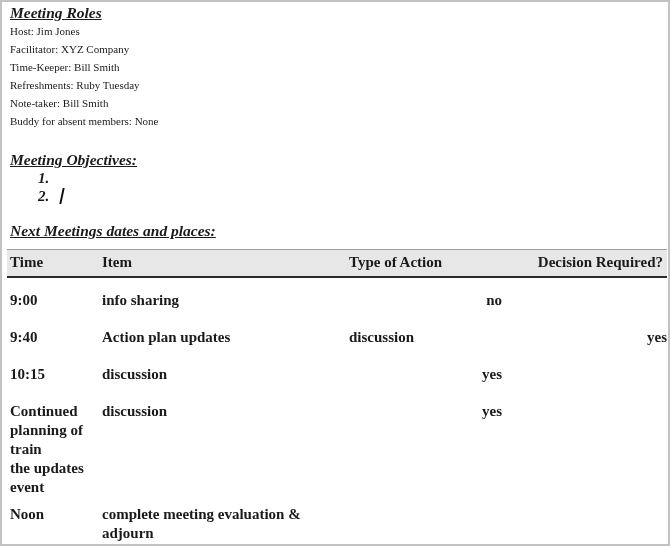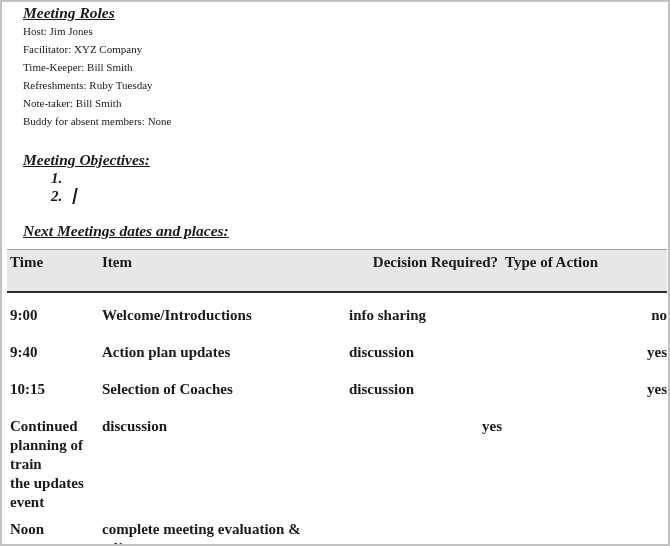--- a/index.html
+++ b/index.html
@@ -11,21 +11,21 @@
     overflow: hidden;
   }
   .page {
     width: 670px;
     height: 546px;
     border: 2px solid #c2c2c2;
     background: #ffffff;
     padding: 2px 5px 0 5px;
     overflow: hidden;
   }
-  .txt { margin-left: 16px; }
+  .txt { margin-left: 3px; }
   .heading {
     font-weight: bold;
     font-style: italic;
     font-size: 15.5px;
     line-height: 18px;
     text-decoration: underline;
     display: inline-block;
   }
   .role-line {
     font-size: 11px;
@@ -59,21 +59,21 @@
   }
   .trow {
     display: grid;
     grid-template-columns: 92px 247px 156px 1fr;
     align-items: start;
   }
   .thead {
     background: #e7e7e7;
     border-top: 1px solid #9e9e9e;
     border-bottom: 2px solid #2b2b2b;
-    padding: 3px 0 20px 0;
+    padding: 3px 0 5px 0;
     line-height: 18px;
   }
   .tbody-row {
     padding: 13px 0 5px 0;
     line-height: 19px;
   }
   .tbody-row.tight-bottom { padding-bottom: 0; }
   .tbody-row.tight-top { padding-top: 8px; }
   .cell { padding-left: 3px; }
   .cell-item { white-space: pre-line; max-width: 240px; }
@@ -108,41 +108,39 @@
 
   <div class="txt next-meetings">
     <span class="heading">Next Meetings dates and places:</span>
   </div>
 
 
   <div class="agenda-table">
     <div class="trow thead">
       <div class="cell">Time</div>
       <div class="cell hdr-item">Item</div>
+      <div class="cell">Type of Action</div>
       <div class="cell hdr-decision">Decision Required?</div>
-      <div class="cell">Type of Action</div>
     </div>
 
     <div class="trow tbody-row">
       <div class="cell">9:00</div>
-      <div class="cell cell-item">Welcome/Introductions</div>
       <div class="cell">info sharing</div>
       <div class="cell cell-decision">no</div>
     </div>
 
     <div class="trow tbody-row">
       <div class="cell">9:40</div>
       <div class="cell cell-item">Action plan updates</div>
       <div class="cell">discussion</div>
       <div class="cell cell-decision">yes</div>
     </div>
 
     <div class="trow tbody-row">
       <div class="cell">10:15</div>
-      <div class="cell cell-item">Selection of Coaches</div>
       <div class="cell">discussion</div>
       <div class="cell cell-decision">yes</div>
     </div>
 
     <div class="trow tbody-row tight-bottom">
       <div class="cell cell-item">Continued planning of train
 the updates event</div>
       <div class="cell">discussion</div>
       <div class="cell cell-decision">yes</div>
     </div>

